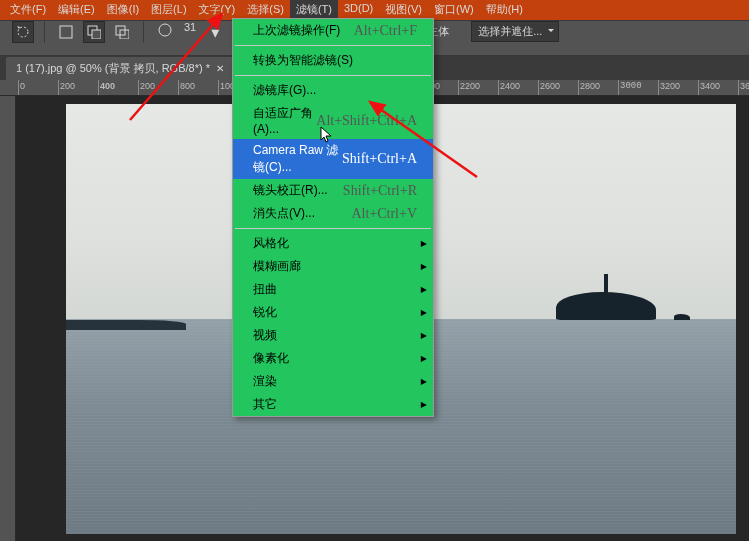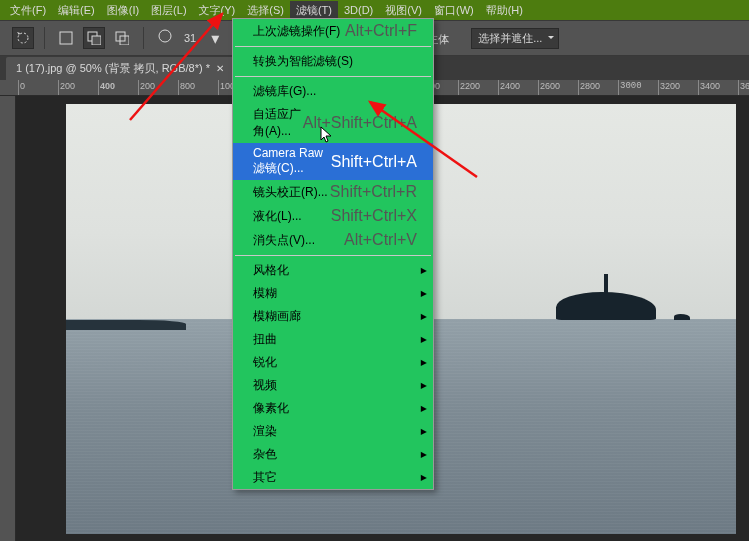--- a/index.html
+++ b/index.html
@@ -1,22 +1,22 @@
 <!DOCTYPE html>
 <html><head>
 <meta charset="utf-8">
 <style>
 * { margin: 0; padding: 0; box-sizing: border-box; font-family: "Microsoft YaHei", sans-serif; }
 body { width: 749px; height: 541px; background: #535353; overflow: hidden; position: relative; }
 
-.menubar { height: 20px; background: #4d7c0f; display: flex; align-items: center; padding-left: 4px; }
+.menubar { height: 20px; background: #c2410c; display: flex; align-items: flex-start; padding-left: 4px; }
 .menubar-item { color: #d9d9d9; font-size: 11px; padding: 2px 6px; cursor: default; }
 .menubar-item.active { background: #3a3a3a; }
 
-.toolbar { height: 36px; background: #535353; border-top: 1px solid #383838; border-bottom: 1px solid #383838; display: flex; align-items: center; padding-left: 12px; gap: 6px; }
+.toolbar { height: 36px; background: #535353; border-top: 1px solid #383838; border-bottom: 1px solid #383838; display: flex; align-items: flex-start; padding-left: 12px; gap: 6px; }
 .tool-icon { width: 22px; height: 22px; display: flex; align-items: center; justify-content: center; color: #d9d9d9; border: 1px solid transparent; }
 .tool-icon.selected { background: #3a3a3a; border: 1px solid #2a2a2a; }
 .tool-sep { width: 1px; height: 22px; background: #3a3a3a; margin: 0 4px; }
 .tool-label { color: #d9d9d9; font-size: 11px; margin: 0 2px; }
 .tool-radio { width: 10px; height: 10px; border-radius: 50%; border: 1px solid #a0a0a0; display: inline-block; margin-right: 3px; vertical-align: middle; }
 .tool-radio.on { background: radial-gradient(circle, #d9d9d9 0 40%, transparent 45%); }
 .tool-dropdown { background: #3a3a3a; color: #d9d9d9; border: 1px solid #2a2a2a; font-size: 11px; padding: 2px 16px 2px 6px; position: relative; }
 .tool-dropdown::after { content: ""; position: absolute; right: 4px; top: 7px; border: 3px solid transparent; border-top-color: #d9d9d9; }
 
 .tabbar { height: 24px; background: #3a3a3a; display: flex; align-items: flex-end; padding-left: 6px; }
@@ -36,21 +36,21 @@
 .island { position: absolute; top: 188px; right: 80px; width: 100px; height: 28px; background: #17232c; border-radius: 50% 60% 10% 10% / 60% 70% 5% 5%; }
 .tower { position: absolute; top: 170px; right: 128px; width: 4px; height: 20px; background: #17232c; }
 .rock { position: absolute; top: 210px; right: 46px; width: 16px; height: 6px; background: #17232c; border-radius: 40% 60% 0 0; }
 .foreshore { position: absolute; top: 216px; left: 0; width: 120px; height: 10px; background: #26333c; border-radius: 0 40% 0 0; }
 
 .dropdown-menu { position: absolute; top: 18px; left: 232px; width: 202px; background: #22c55e; border: 1px solid #9a9a9a; box-shadow: 3px 3px 6px rgba(0,0,0,.35); z-index: 50; font-size: 12px; }
 .dm-item { display: flex; justify-content: space-between; align-items: center; padding: 3px 16px 3px 20px; color: #000; position: relative; }
 .dm-item.selected { background: #2a6fd6; color: #fff; }
 .dm-item.has-sub::after { content: "▶"; font-size: 8px; position: absolute; right: 6px; color: #000; }
 .dm-sep { height: 1px; background: #c8c8c8; margin: 3px 2px; }
-.dm-shortcut { color: #555; font-size: 16px; }
+.dm-shortcut { color: #555; font-size: 14px; font-family: Liberation Serif, serif; }
 .dm-item.selected .dm-shortcut { color: #fff; }
 
 .arrow-svg { position: absolute; z-index: 60; pointer-events: none; }
 .cursor-ptr { position: absolute; z-index: 55; color: #000; font-size: 13px; }
 </style>
 </head>
 <body>
 
 <div class="menubar">
   <span class="menubar-item">文件(F)</span>
@@ -192,54 +192,44 @@
     </div>
     <div class="dm-item selected">
       <span>Camera Raw 滤镜(C)...</span>
       <span class="dm-shortcut">Shift+Ctrl+A</span>
     </div>
     <div class="dm-item">
       <span>镜头校正(R)...</span>
       <span class="dm-shortcut">Shift+Ctrl+R</span>
     </div>
     <div class="dm-item">
-      <span>液化(L)...</span>
-      <span class="dm-shortcut">Shift+Ctrl+X</span>
-    </div>
-    <div class="dm-item">
       <span>消失点(V)...</span>
       <span class="dm-shortcut">Alt+Ctrl+V</span>
     </div>
     <div class="dm-sep"></div>
     <div class="dm-item has-sub">
       <span>风格化</span>
     </div>
     <div class="dm-item has-sub">
-      <span>模糊</span>
-    </div>
-    <div class="dm-item has-sub">
       <span>模糊画廊</span>
     </div>
     <div class="dm-item has-sub">
       <span>扭曲</span>
     </div>
     <div class="dm-item has-sub">
       <span>锐化</span>
     </div>
     <div class="dm-item has-sub">
       <span>视频</span>
     </div>
     <div class="dm-item has-sub">
       <span>像素化</span>
     </div>
     <div class="dm-item has-sub">
       <span>渲染</span>
-    </div>
-    <div class="dm-item has-sub">
-      <span>杂色</span>
     </div>
     <div class="dm-item has-sub">
       <span>其它</span>
     </div>
   </div>
 
 <span class="cursor-ptr" style="left:320px; top:126px;">
   <svg width="14" height="18" viewBox="0 0 14 18">
       <path d="M1 1l0 13 3-3 2 5 2-1-2-5 5 0z" fill="#fff" stroke="#000" stroke-width="1"></path>
     </svg>

